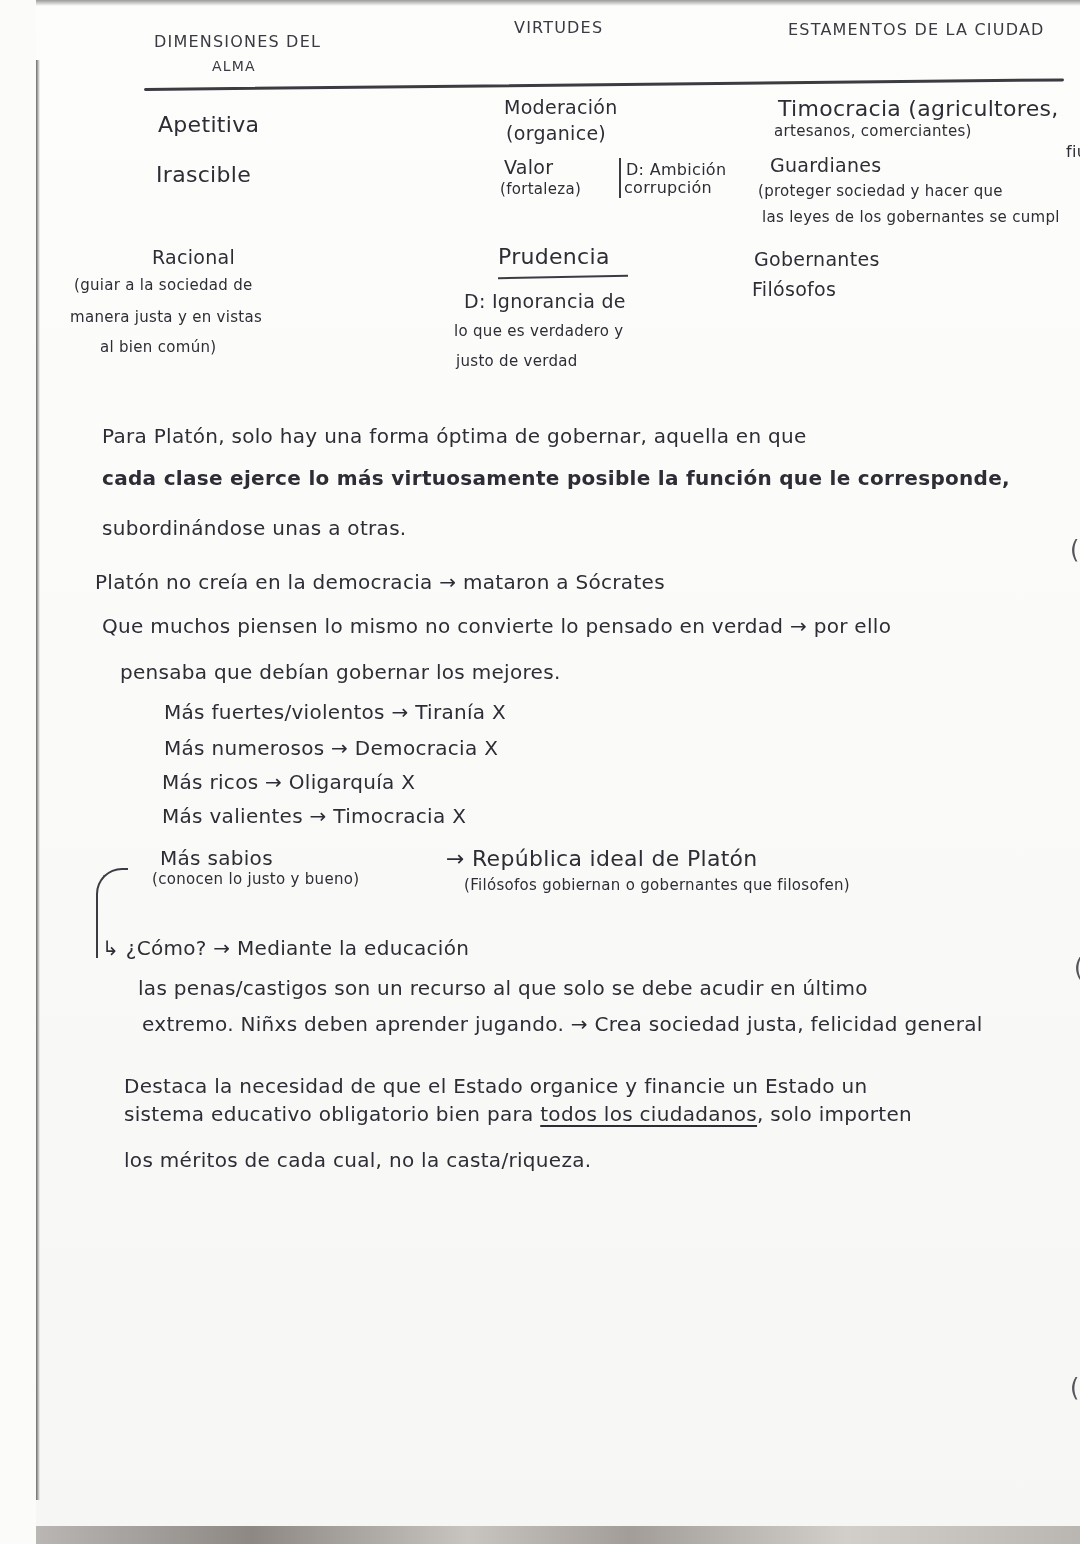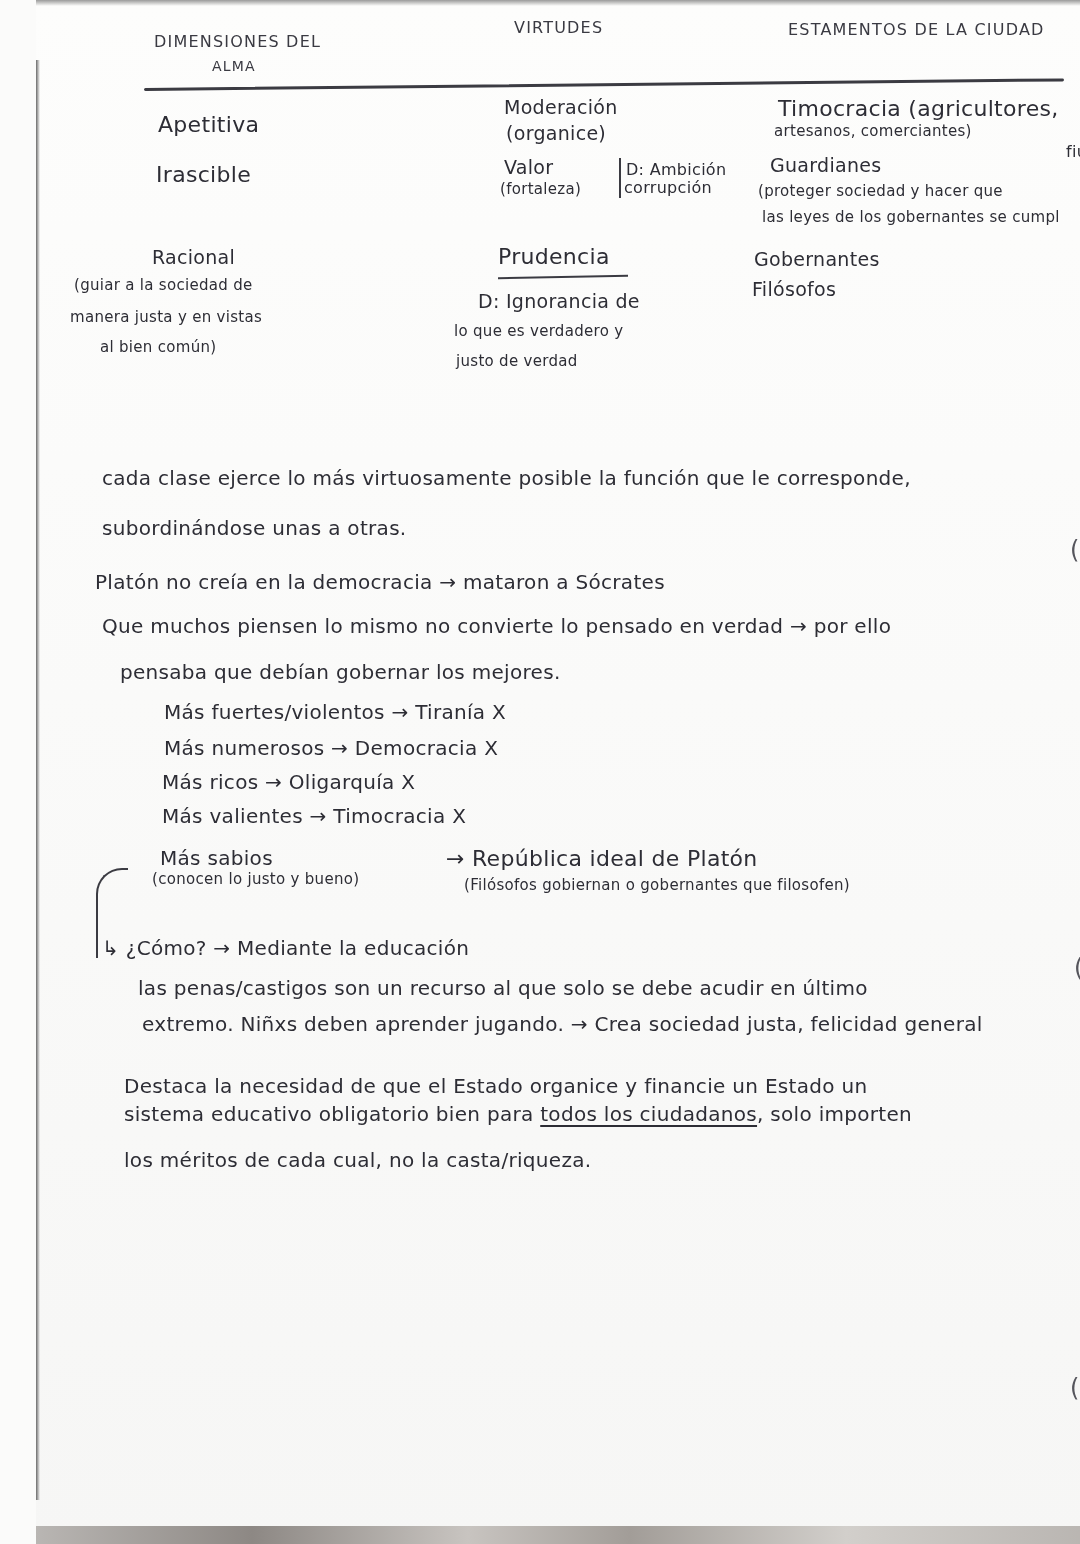--- a/index.html
+++ b/index.html
@@ -82,27 +82,28 @@
   <div class="hw mid" style="left:734px; top:154px;">Guardianes</div>
   <div class="hw small" style="left:722px; top:182px;">(proteger sociedad y hacer que</div>
   <div class="hw small" style="left:726px; top:208px;">las leyes de los gobernantes se cumpl</div>
 
   <div class="hw mid" style="left:116px; top:246px;">Racional</div>
   <div class="hw small" style="left:38px; top:276px;">(guiar a la sociedad de</div>
   <div class="hw small" style="left:34px; top:308px;">manera justa y en vistas</div>
   <div class="hw small" style="left:64px; top:338px;">al bien común)</div>
   <div class="hw big" style="left:462px; top:244px;">Prudencia</div>
   <div class="prudencia-rule"></div>
-  <div class="hw mid" style="left:442px; top:290px;">D: Ignorancia de</div>
+  <div class="hw mid" style="left:428px; top:290px;">D: Ignorancia de</div>
   <div class="hw small" style="left:418px; top:322px;">lo que es verdadero y</div>
   <div class="hw small" style="left:420px; top:352px;">justo de verdad</div>
   <div class="hw mid" style="left:718px; top:248px;">Gobernantes</div>
   <div class="hw mid" style="left:716px; top:278px;">Filósofos</div>
 
-  <div class="hw line" style="left:66px; top:466px;">cada clase ejerce lo más virtuosamente posible la función que le corresponde,</div>
+  <div class="hw line" style="left:66px; top:424px;">Para Platón, solo hay una forma óptima de gobernar, aquella en que</div>
+  <div class="hw line" style="left:66px; top:466px;font-weight:bold;">cada clase ejerce lo más virtuosamente posible la función que le corresponde,</div>
   <div class="hw line" style="left:66px; top:516px;">subordinándose unas a otras.</div>
 
   <div class="hw line" style="left:59px; top:570px;text-align:center;">Platón no creía en la democracia → mataron a Sócrates</div>
   <div class="hw line" style="left:66px; top:614px;">Que muchos piensen lo mismo no convierte lo pensado en verdad → por ello</div>
   <div class="hw line" style="left:84px; top:660px;">pensaba que debían gobernar los mejores.</div>
 
   <div class="hw line" style="left:128px; top:700px;">
     <span>Más fuertes/violentos → Tiranía</span>
     <span>X</span>
   </div>

